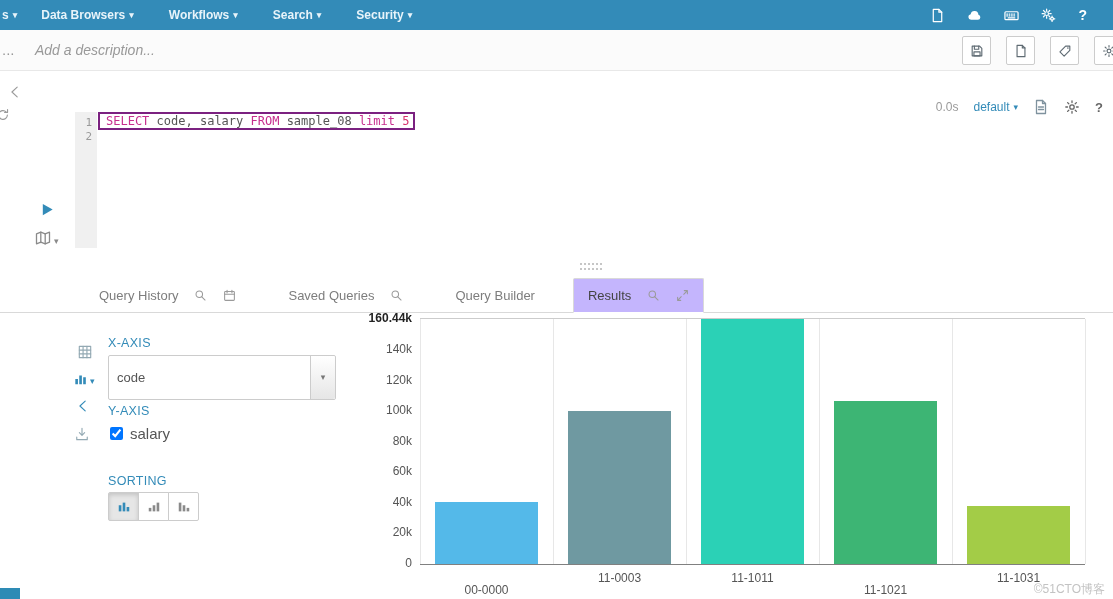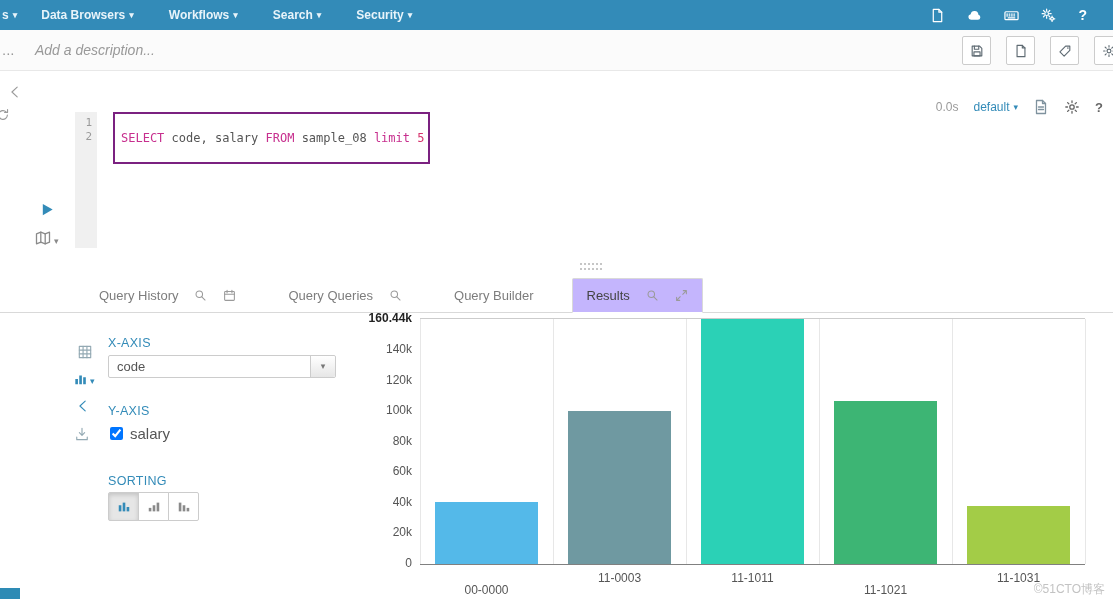--- a/index.html
+++ b/index.html
@@ -30,21 +30,21 @@
   .tb-btn { width:29px; height:29px; background:#fff; border:1px solid #ccc; border-radius:2px; display:flex; align-items:center; justify-content:center; color:#5f6b73; cursor:pointer; margin-left:15px; }
   .tb-btn:first-child { margin-left:0; }
 
   
   .editor { position:absolute; top:71px; left:0; right:0; height:190px; background:#fff; }
   .collapse-left { position:absolute; left:8px; top:14px; color:#9a9a9a; cursor:pointer; }
   .refresh { position:absolute; left:-4px; top:37px; color:#9a9a9a; cursor:pointer; }
   .gutter { position:absolute; left:75px; top:41px; width:22px; height:136px; background:#f0f0f0; color:#9a9a9a;
             font:11px/14px "DejaVu Sans Mono", monospace; text-align:right; padding:4px 5px 0 0; }
   .code-area { position:absolute; left:97px; top:41px; right:0; height:136px; font:12px "DejaVu Sans Mono", monospace; cursor:text; }
-  .query-box { position:absolute; left:16px; top:0; width:317px; height:52px; border:2px solid #7b2180; display:flex; align-items:center; padding-left:6px; }
+  .query-box { position:absolute; left:1px; top:0; width:317px; height:18px; border:2px solid #7b2180; display:flex; align-items:flex-end; padding-left:6px; }
   .tok { white-space:pre; }
   .tok.kw { color:#c72f8e; }
   .tok.id { color:#555; }
   .tok.num { color:#d6336c; }
   .play { position:absolute; left:40px; top:131px; color:#338bb8; background:none; border:none; cursor:pointer; }
   .map-btn { position:absolute; left:35px; top:159px; color:#8a8a8a; display:flex; align-items:flex-end; cursor:pointer; }
   .map-btn .caret { font-size:9px; margin-left:3px; color:#8a8a8a; }
   .editor-status { position:absolute; right:10px; top:28px; display:flex; align-items:center; gap:15px; }
   .duration { color:#9a9a9a; font-size:12px; }
   .db-select { color:#338bb8; font-size:12px; display:flex; align-items:center; cursor:pointer; }
@@ -67,21 +67,21 @@
   .rail-grid { left:78px; top:32px; color:#93a9b3; }
   .rail-chart { left:74px; top:59px; color:#338bb8; display:flex; align-items:flex-end; }
   .rail-chart .caret { font-size:9px; margin-left:2px; }
   .rail-back { left:76px; top:86px; color:#338bb8; }
   .rail-dl { left:75px; top:114px; color:#93a9b3; }
 
   .axis-heading { position:absolute; left:108px; color:#338bb8; font-size:12.5px; font-weight:normal; letter-spacing:.3px; }
   .h-x { top:23px; }
   .h-y { top:91px; }
   .h-sort { top:161px; }
-  .select-box { position:absolute; left:108px; top:42px; width:228px; height:23px; border:1px solid #ccc; border-radius:2px; background:#fff; display:flex; align-items:center; cursor:pointer; }
+  .select-box { position:absolute; left:108px; top:42px; width:228px; height:45px; border:1px solid #ccc; border-radius:2px; background:#fff; display:flex; align-items:center; cursor:pointer; }
   .select-text { flex:1; padding-left:8px; font-size:13px; color:#555; }
   .select-arrow { width:25px; align-self:stretch; border-left:1px solid #ccc; background:linear-gradient(#fff,#e6e6e6); display:flex; align-items:center; justify-content:center; color:#777; border-radius:0 2px 2px 0; }
   .select-arrow .caret { font-size:9px; margin:0; }
   .series-row { position:absolute; left:110px; top:112px; display:flex; align-items:center; gap:7px; }
   .series-row input { width:13px; height:13px; }
   .cb-label { font-size:15px; color:#555; }
   .sort-group { position:absolute; left:108px; top:179px; display:flex; }
   .sort-btn { width:31px; height:29px; border:1px solid #ccc; background:#fff; display:flex; align-items:center; justify-content:center; margin-left:-1px; color:#8a8a8a; cursor:pointer; }
   .sort-btn:first-child { margin-left:0; border-radius:2px 0 0 2px; }
   .sort-btn:last-child { border-radius:0 2px 2px 0; }
@@ -291,21 +291,21 @@
       <span class="tab-ic">
         <svg class="i13" viewBox="0 0 16 16">
             <g class="stroke" stroke-width="1.2">
               <rect x="2" y="3" width="12" height="11" rx="1"></rect>
               <path d="M2 6.5h12M5 1.5v3M11 1.5v3"></path>
             </g>
           </svg>
       </span>
     </div>
     <div class="tab">
-      <span class="tab-label">Query Queries</span>
+      <span class="tab-label">Saved Queries</span>
       <span class="tab-ic">
         <svg class="i13" viewBox="0 0 16 16">
             <g class="stroke">
               <circle cx="6.5" cy="6.5" r="4"></circle>
               <path d="m9.6 9.6 4 4"></path>
             </g>
           </svg>
       </span>
     </div>
     <div class="tab">

